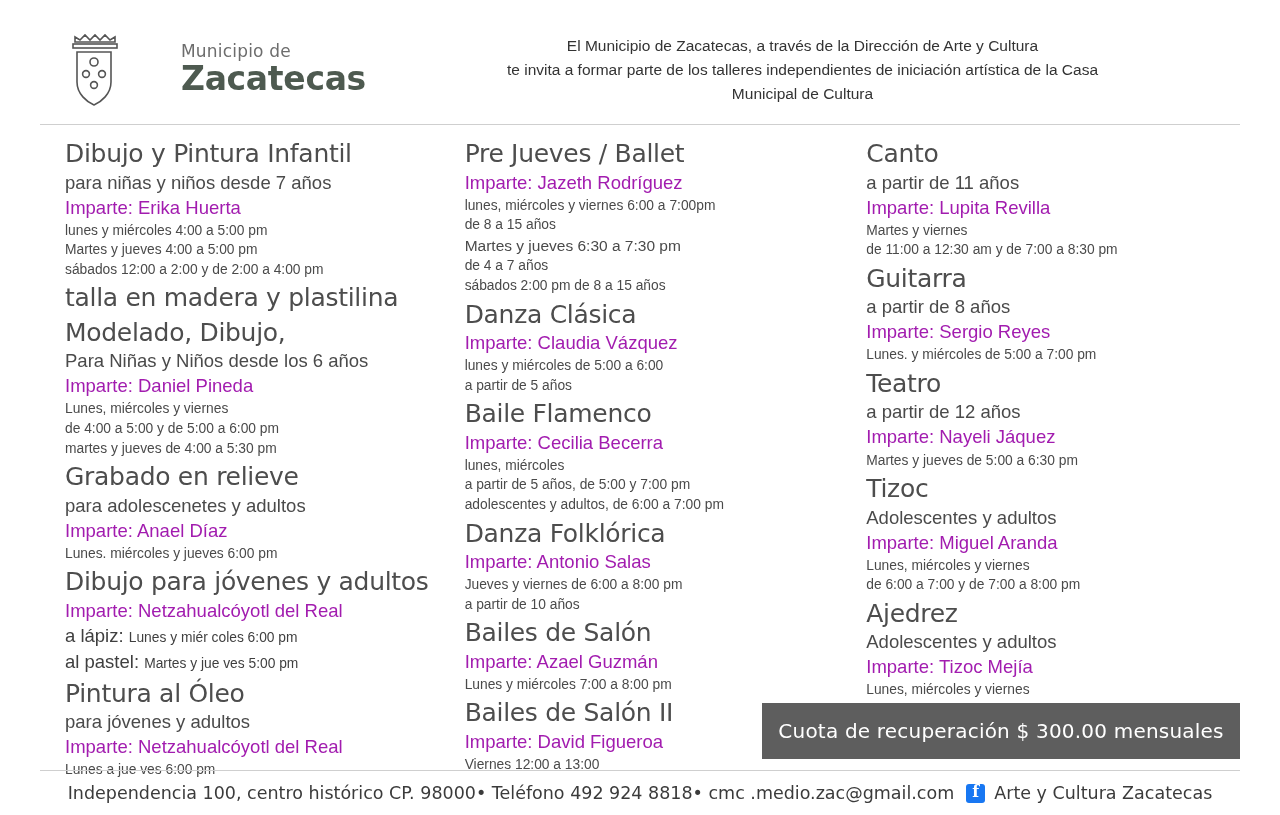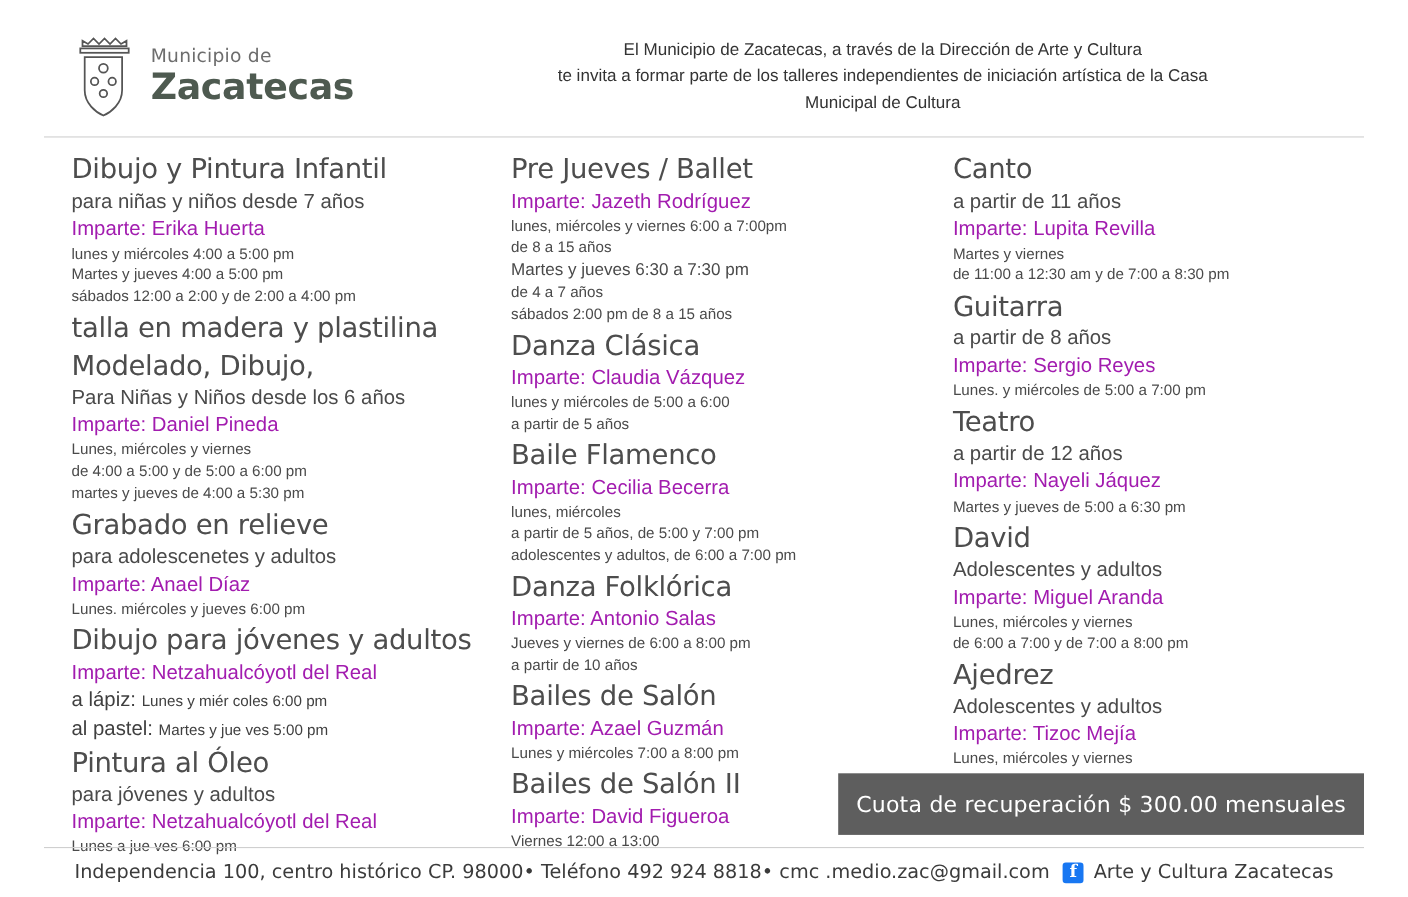--- a/index.html
+++ b/index.html
@@ -29,20 +29,21 @@
     display: flex;
     align-items: flex-start;
     padding-top: 28px;
     padding-left: 25px;
   }
   .logo-block {
     display: flex;
     align-items: center;
     width: 330px;
     flex: 0 0 330px;
+    gap: 44px;
   }
   .crest {
     width: 58px;
     height: 82px;
     flex: 0 0 58px;
     margin-right: 14px;
   }
   .logo-text {
     line-height: 1;
   }
@@ -345,21 +346,21 @@
       </div>
 
       <div class="course">
         <div class="c-title">Teatro</div>
         <div class="c-sub">a partir de 12 años</div>
         <div class="c-teacher">Imparte: Nayeli Jáquez</div>
         <div class="c-line">Martes y jueves de 5:00 a 6:30 pm</div>
       </div>
 
       <div class="course">
-        <div class="c-title">David</div>
+        <div class="c-title">Tizoc</div>
         <div class="c-sub">Adolescentes y adultos</div>
         <div class="c-teacher">Imparte: Miguel Aranda</div>
         <div class="c-line">Lunes, miércoles y viernes</div>
         <div class="c-line">de 6:00 a 7:00 y de 7:00 a 8:00 pm</div>
       </div>
 
       <div class="course">
         <div class="c-title">Ajedrez</div>
         <div class="c-sub">Adolescentes y adultos</div>
         <div class="c-teacher">Imparte: Tizoc Mejía</div>

